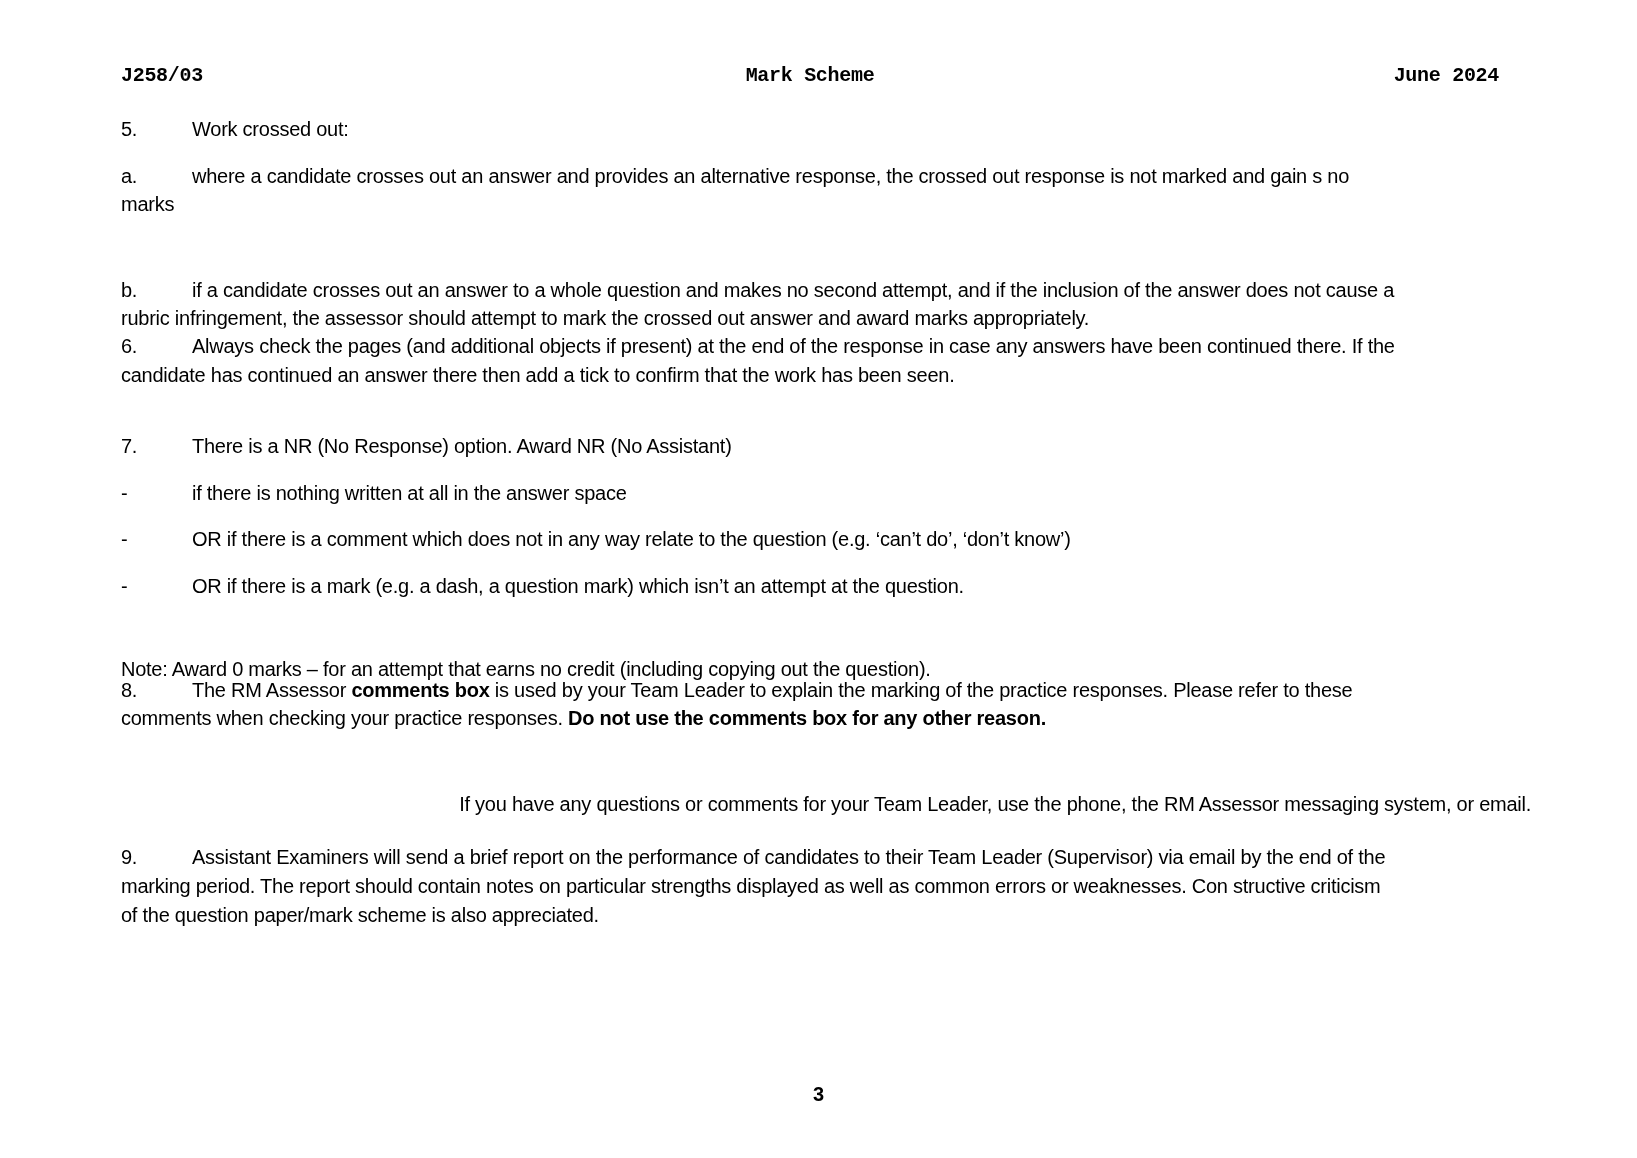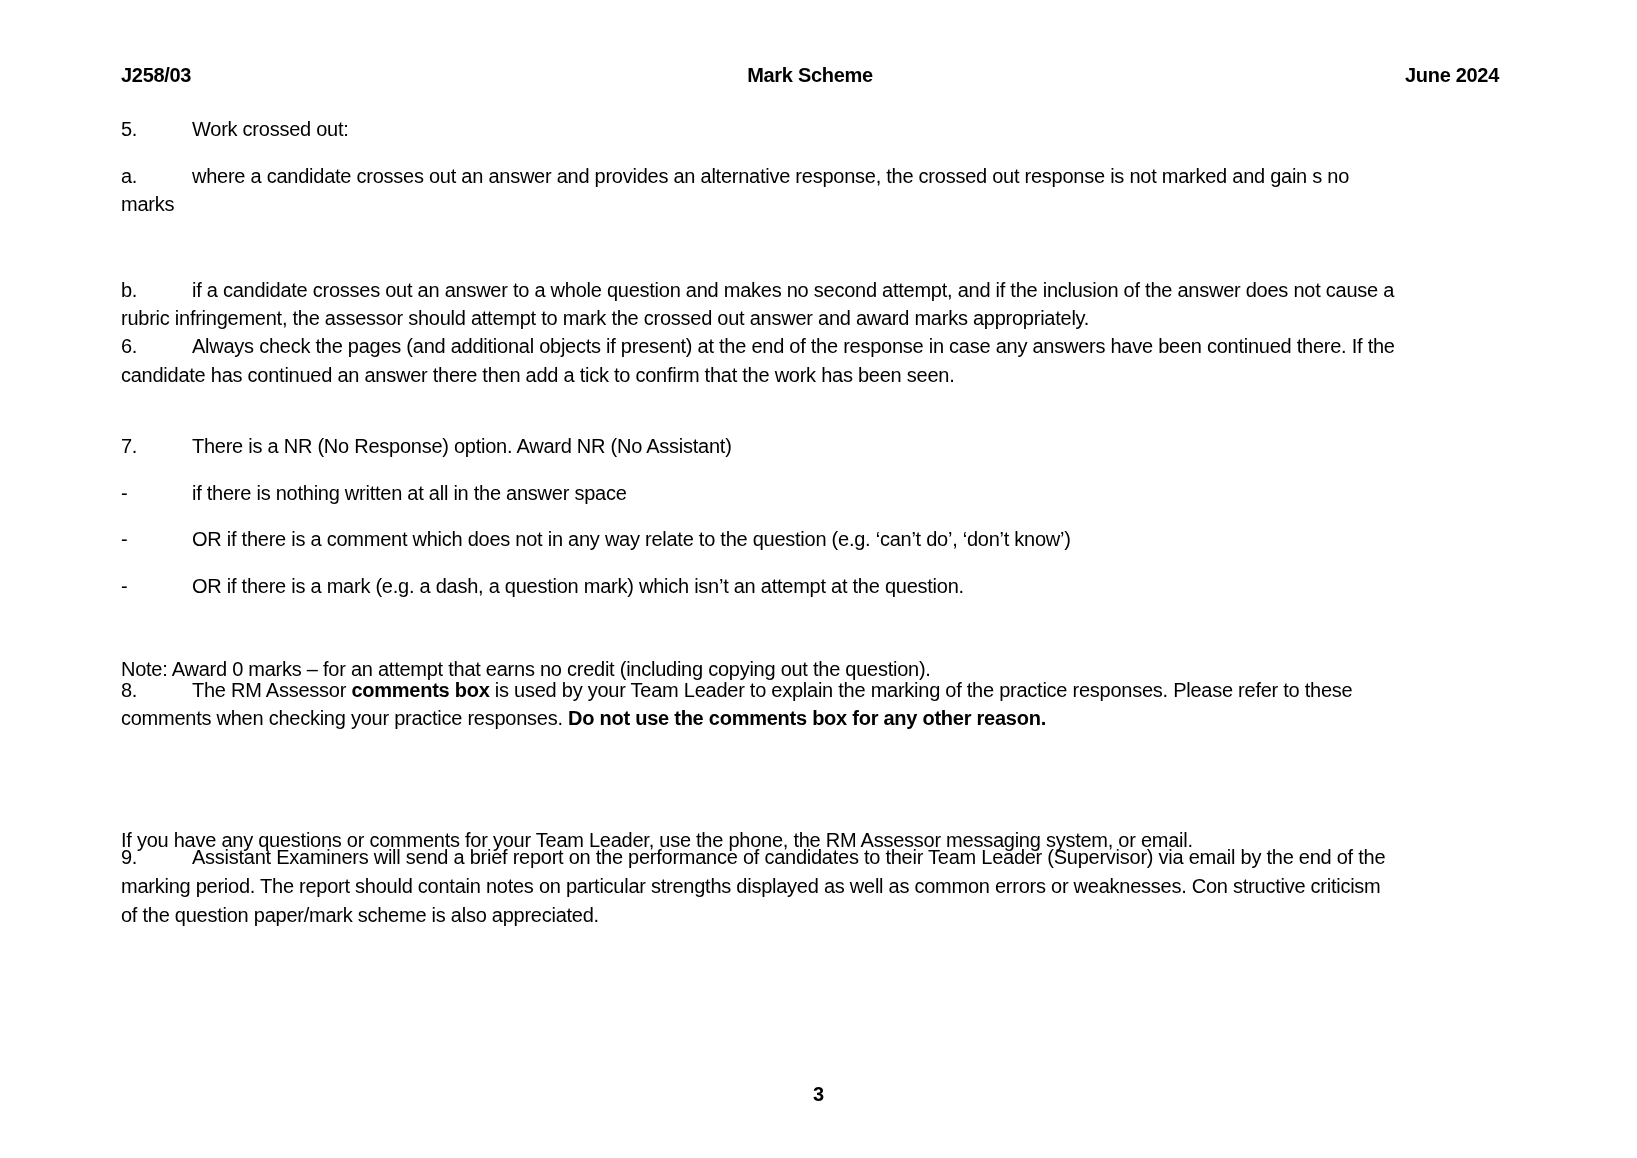--- a/index.html
+++ b/index.html
@@ -23,20 +23,21 @@
     }
     .header {
       position: absolute;
       top: 64px;
       left: 121px;
       width: 1378px;
       height: 26px;
       font-weight: bold;
       font-size: 20px;
       letter-spacing: -0.3px;
+      font-family: Liberation Mono, monospace;
     }
     .header .left { position: absolute; left: 0; top: 0; }
     .header .center { position: absolute; left: 0; right: 0; top: 0; text-align: center; }
     .header .right { position: absolute; right: 0; top: 0; }
 
     .body-text {
       position: absolute;
       left: 121px;
       width: 1410px;
       font-size: 20px;
@@ -108,21 +109,21 @@
       <span class="num">-</span><span>OR if there is a mark (e.g. a dash, a question mark) which isn’t an attempt at the question.</span>
     </p>
     <p class="para" style="top:619px;margin-top:36px;">
       <span>Note: Award 0 marks – for an attempt that earns no credit (including copying out the question).</span>
     </p>
 
     <p class="para" style="top:676px;">
       <span class="num">8.</span><span>The RM Assessor </span><span class="bold">comments box</span><span> is used by your Team Leader to explain the marking of the practice responses. Please refer to these</span><br>
       <span>comments when checking your practice responses. </span><span class="bold">Do not use the comments box for any other reason.</span>
     </p>
-    <p class="para" style="top:826px;">
+    <p class="para" style="top:790px;text-align:right;">
       <span>If you have any questions or comments for your Team Leader, use the phone, the RM Assessor messaging system, or email.</span>
     </p>
 
     <p class="para" style="top:843px; line-height:29px;">
       <span class="num">9.</span><span>Assistant Examiners will send a brief report on the performance of candidates to their Team Leader (Supervisor) via email by the end of the</span><br>
       <span>marking period. The report should contain notes on particular strengths displayed as well as common errors or weaknesses. Con structive criticism</span><br>
       <span>of the question paper/mark scheme is also appreciated.</span>
     </p>
   </div>
 

